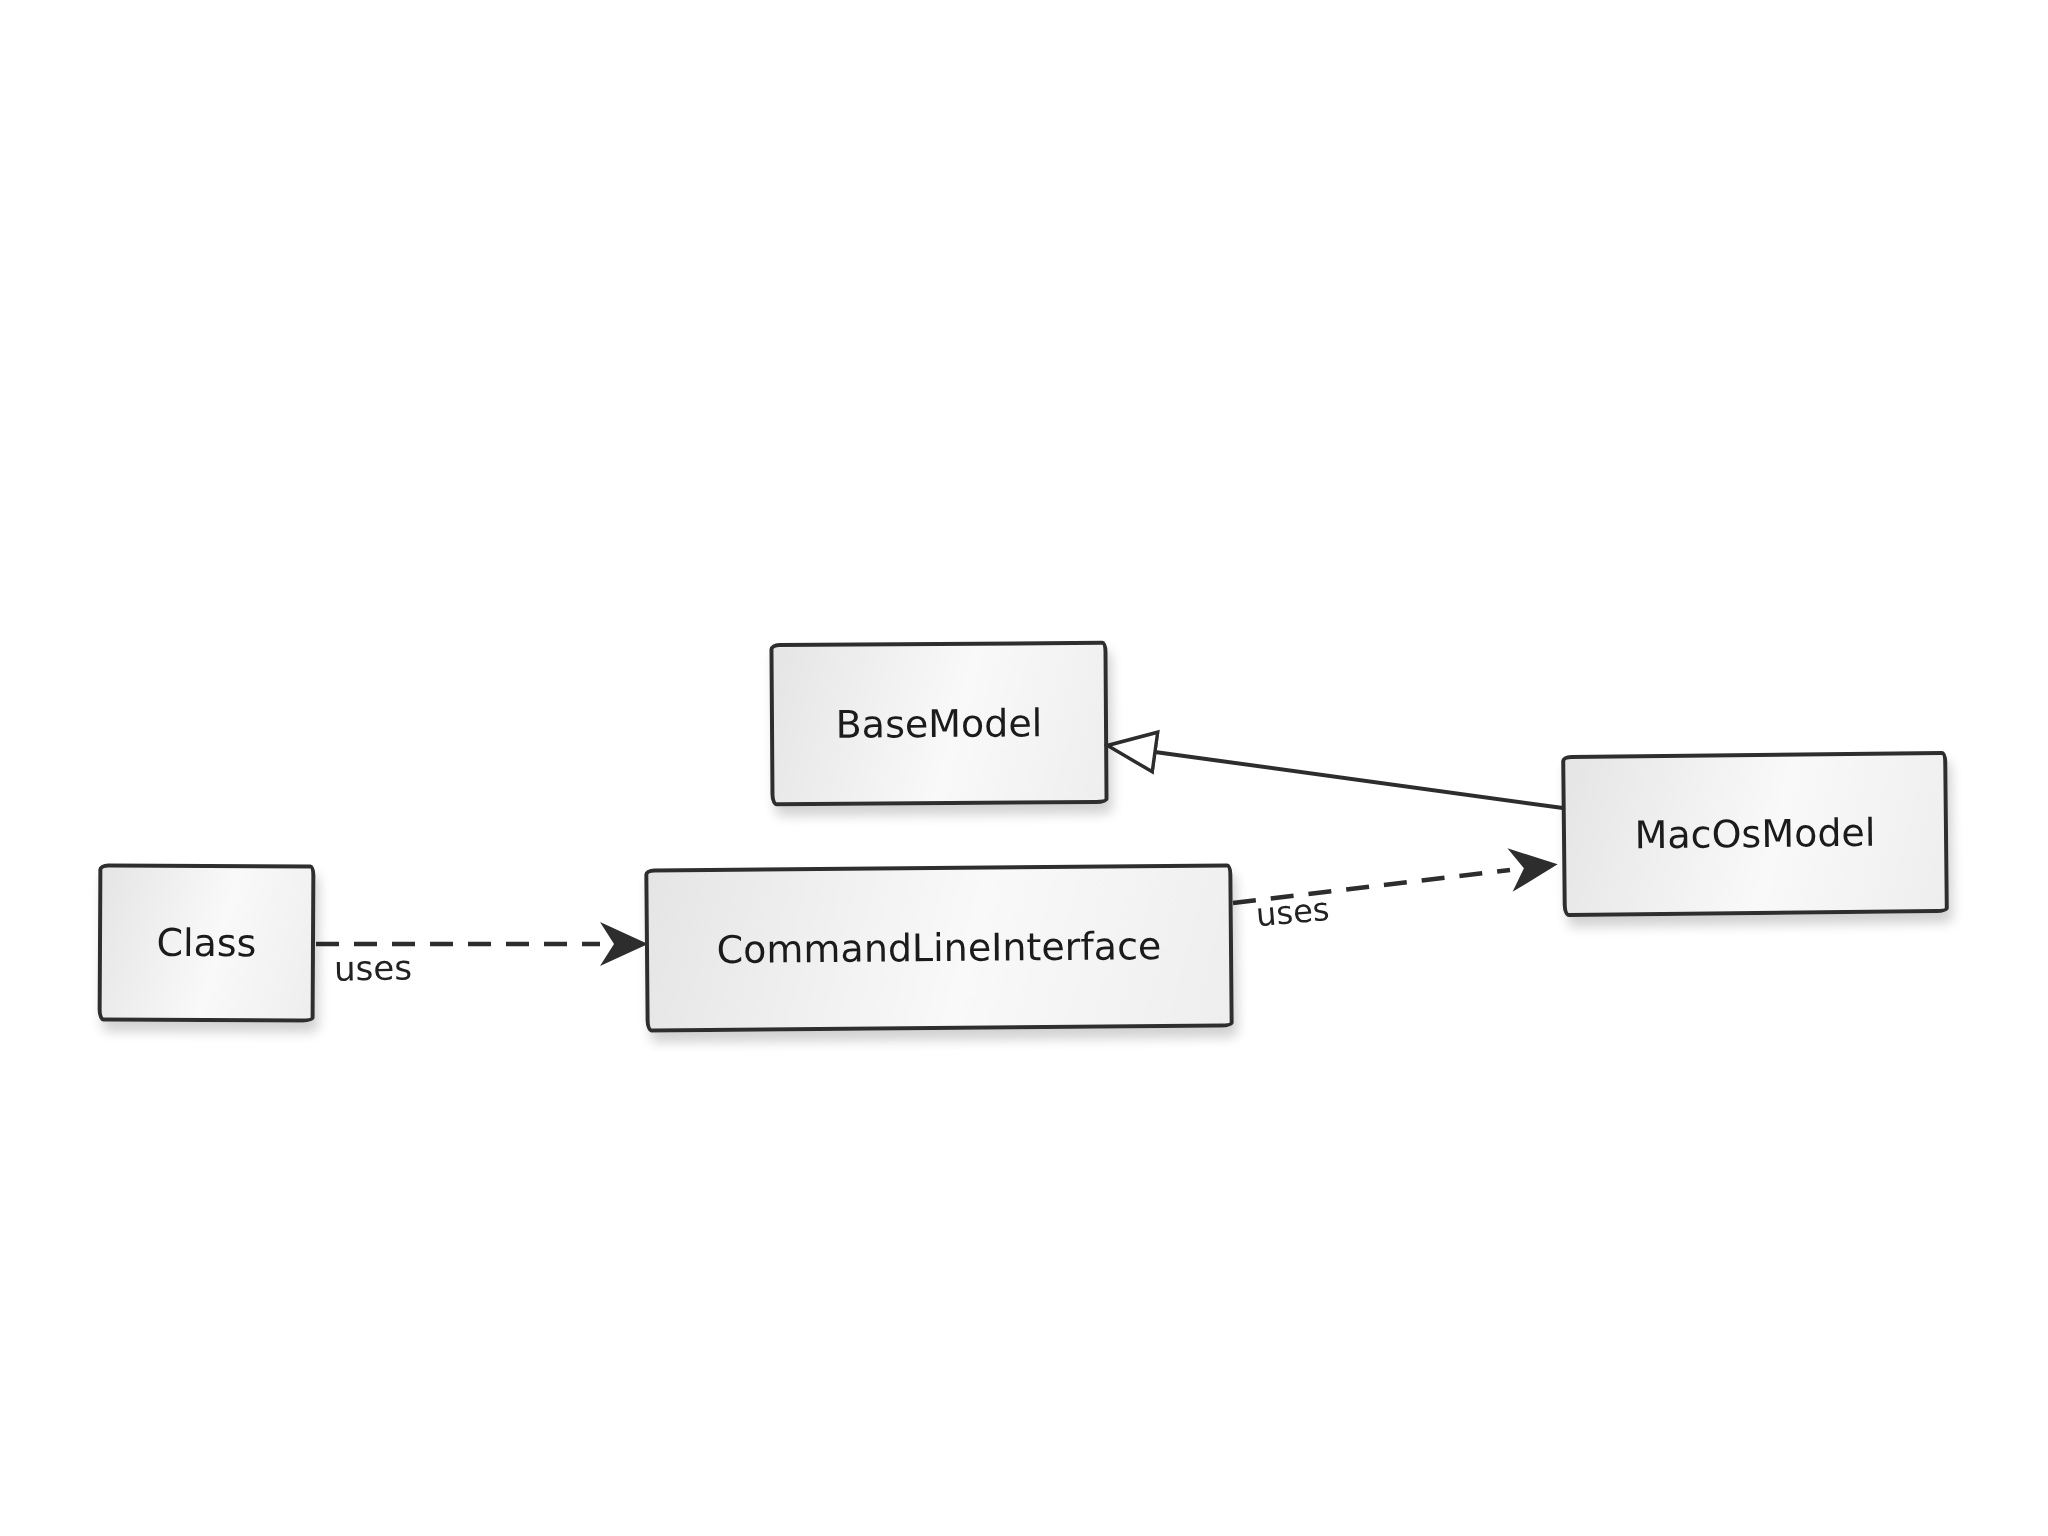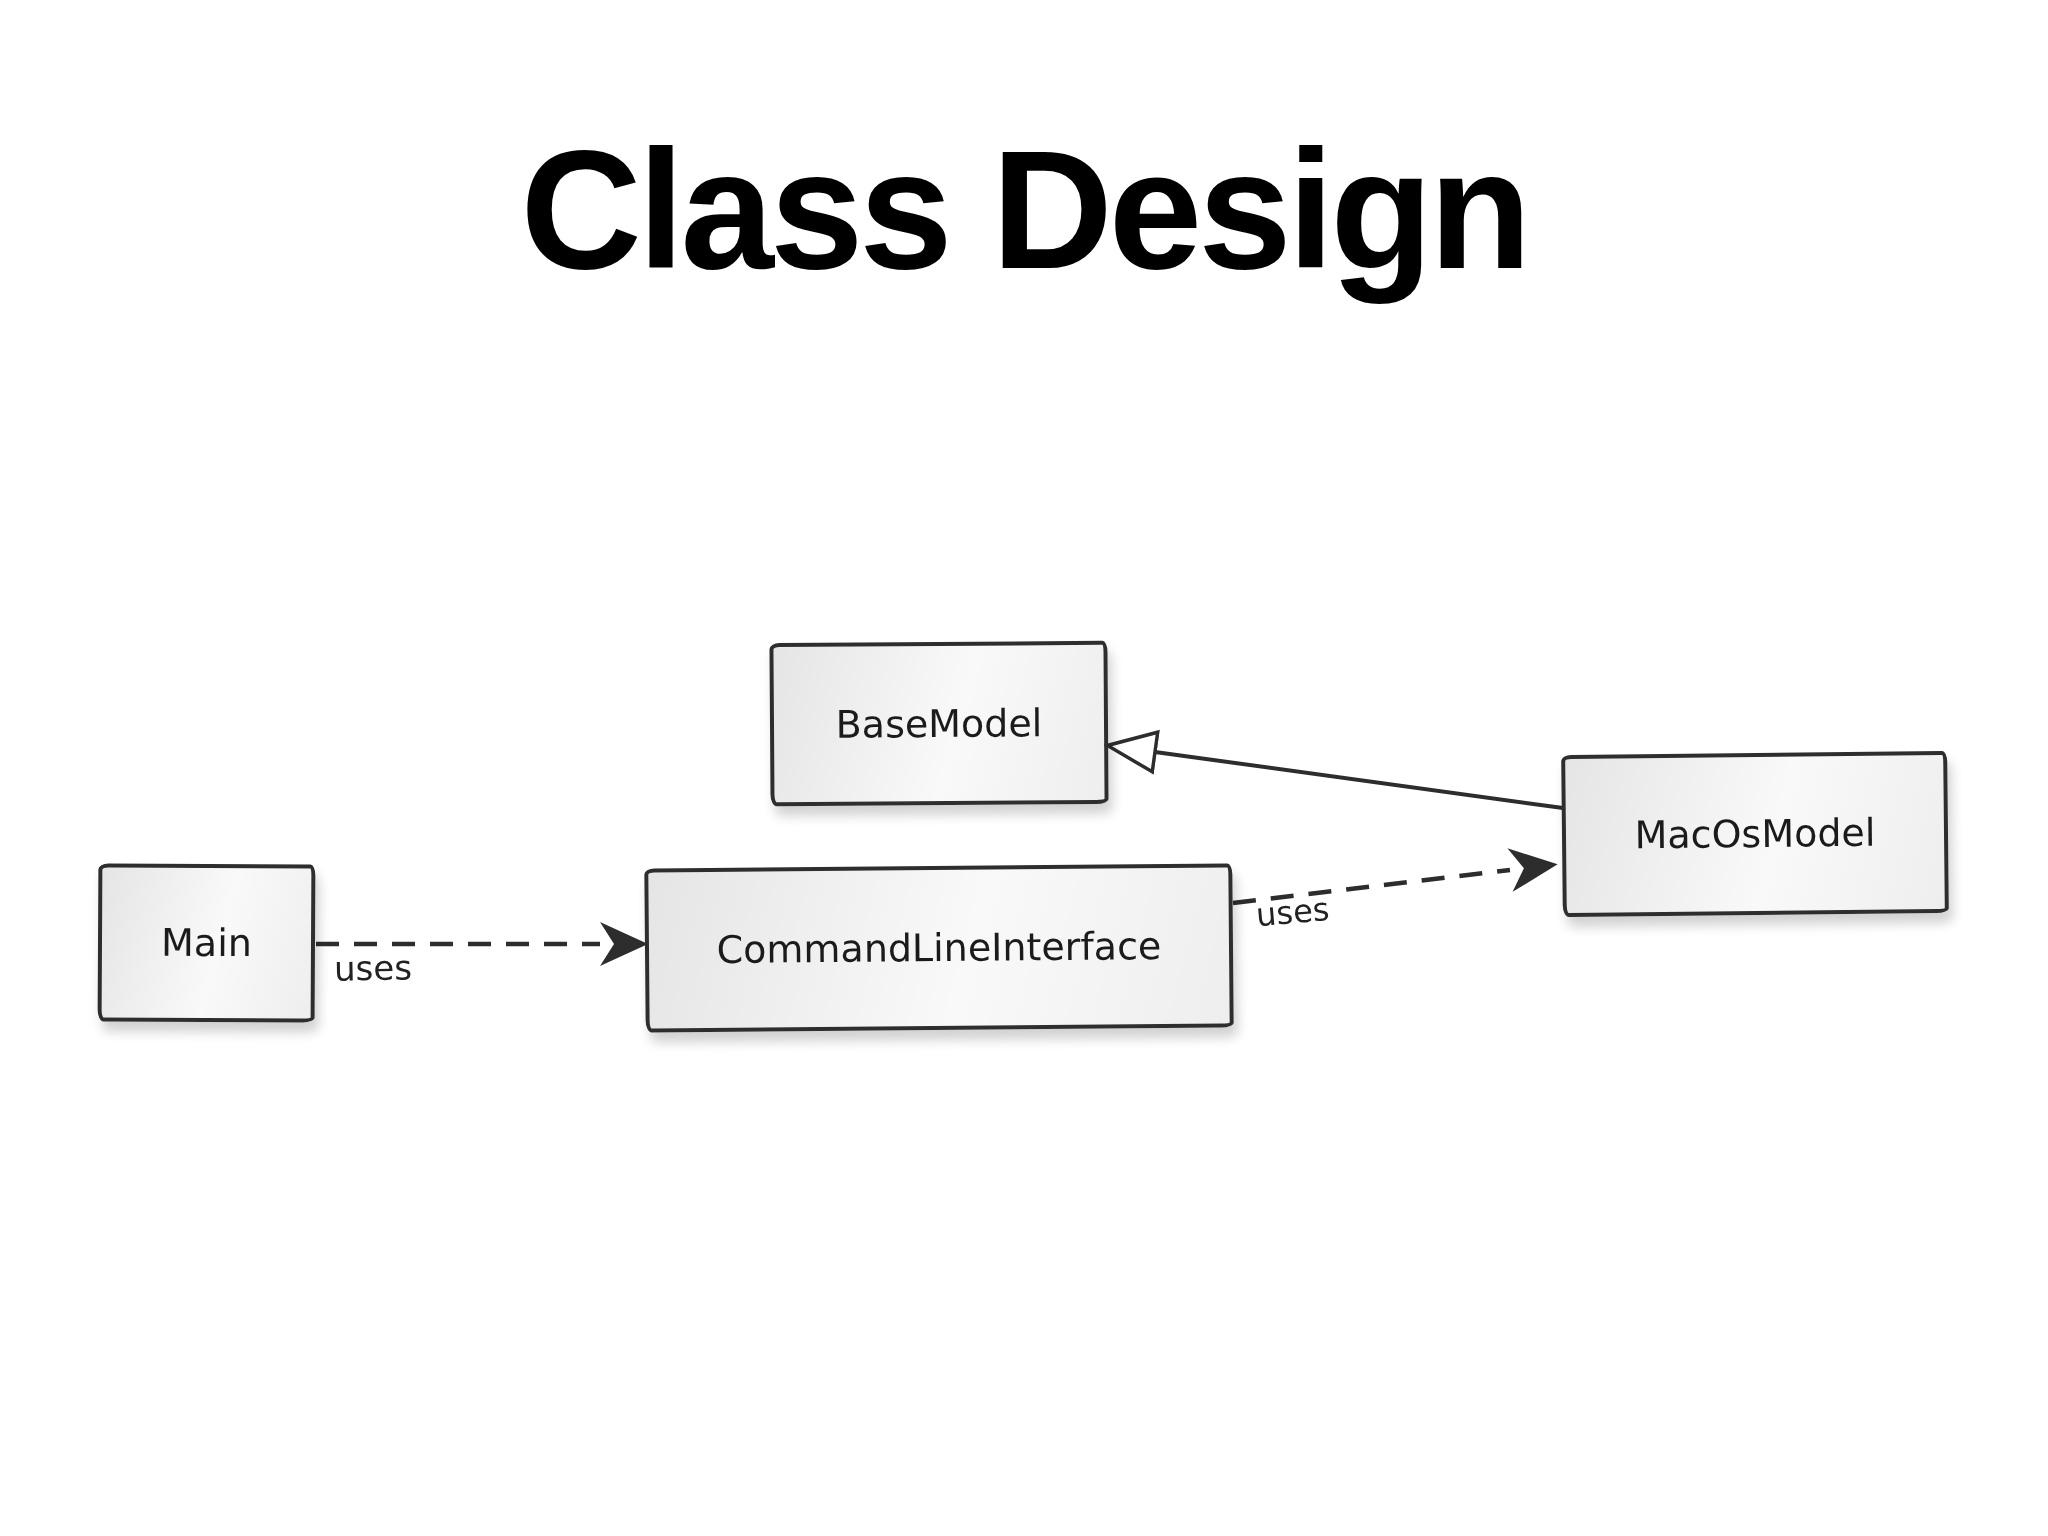--- a/index.html
+++ b/index.html
@@ -76,21 +76,20 @@
     white-space: nowrap;
   }
   .edge-label-1 { left: 334px;  top: 948px; transform: rotate(-1deg); }
   .edge-label-2 { left: 1256px; top: 893px; transform: rotate(-5deg); font-size: 32px; }
 </style>
 </head>
 <body>
 
 <div class="slide">
 
-  <h1 class="title">Class Design</h1>
 
   <svg class="connectors" viewBox="0 0 2048 1536">
     <defs>
       <marker id="arrowFilled" markerWidth="56" markerHeight="52" refX="2" refY="25" orient="auto" markerUnits="userSpaceOnUse">
         <path d="M50,25 L2,3 L16,25 L2,47 Z" fill="#2d2d2d"></path>
       </marker>
       <marker id="triangleOpen" markerWidth="56" markerHeight="48" refX="2" refY="23" orient="auto" markerUnits="userSpaceOnUse">
         <path d="M2,3 L50,23 L2,43 Z" fill="#ffffff" stroke="#2d2d2d" stroke-width="3.5"></path>
       </marker>
     </defs>
@@ -104,21 +103,21 @@
 
   <div class="uml-box box-base-model">
     <span class="class-label">BaseModel</span>
   </div>
 
   <div class="uml-box box-macos-model">
     <span class="class-label">MacOsModel</span>
   </div>
 
   <div class="uml-box box-main">
-    <span class="class-label">Main</span>
+    <span class="class-label">Class</span>
   </div>
 
   <div class="uml-box box-cli">
     <span class="class-label">CommandLineInterface</span>
   </div>
 
   <div class="edge-label edge-label-1">uses</div>
 
   <div class="edge-label edge-label-2">uses</div>
 

